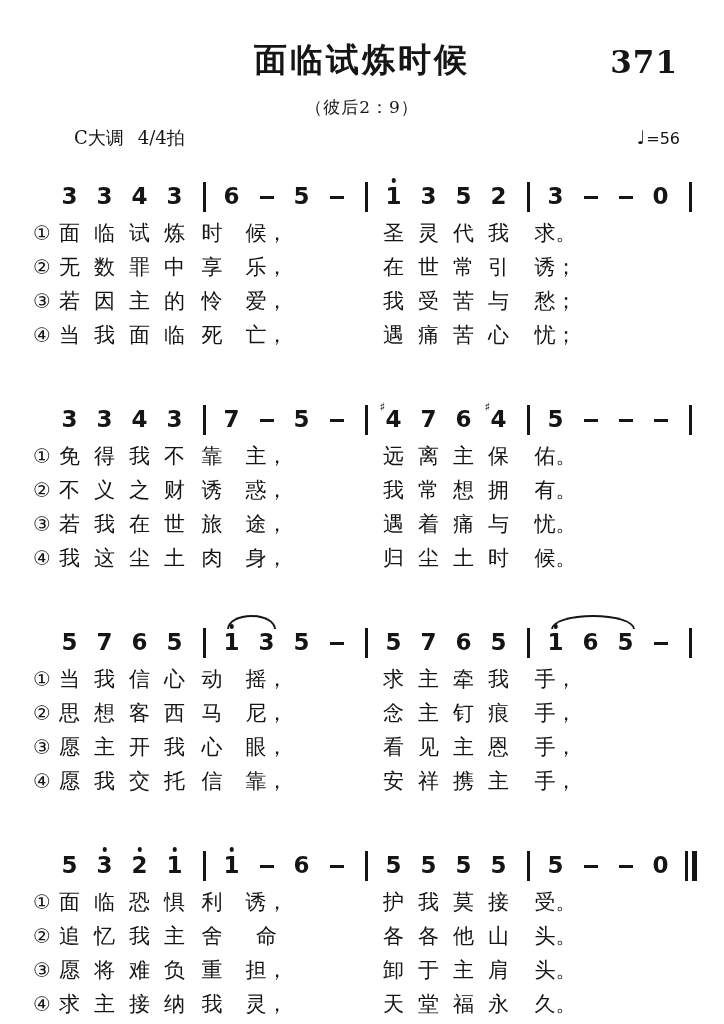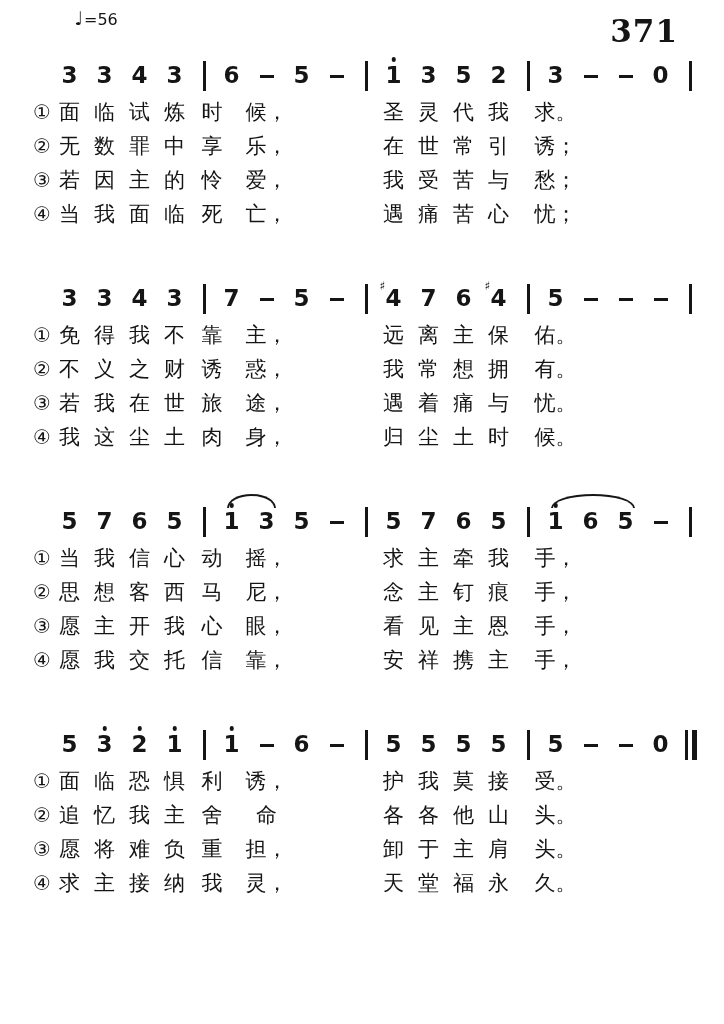--- a/index.html
+++ b/index.html
@@ -39,21 +39,26 @@
   .lyric-row{position:relative;height:34px;}
   .lchar{position:absolute;top:3px;transform:translateX(-50%);
     font-size:21px;line-height:1.2;white-space:nowrap;}
   .lchar.num{font-size:20px;}
 </style>
 </head>
 <body>
 
 <div class="sheet">
   <div class="hymn-number">371</div>
+  <h1 class="title">面临试炼时候</h1>
+  <div class="scripture">（彼后2：9）</div>
   <div class="meta-row">
+    <div class="key-meter">
+      <span>C大调</span><span>4/4拍</span>
+    </div>
     <div class="tempo">
       <span class="qnote">♩</span><span>=56</span>
     </div>
   </div>
   <div id="sections">
       <div class="section">
         <div class="notation-row">
           <span class="note" style="left: 69.5px;">3</span>
           <span class="note" style="left: 104.5px;">3</span>
           <span class="note" style="left: 139.5px;">4</span>

